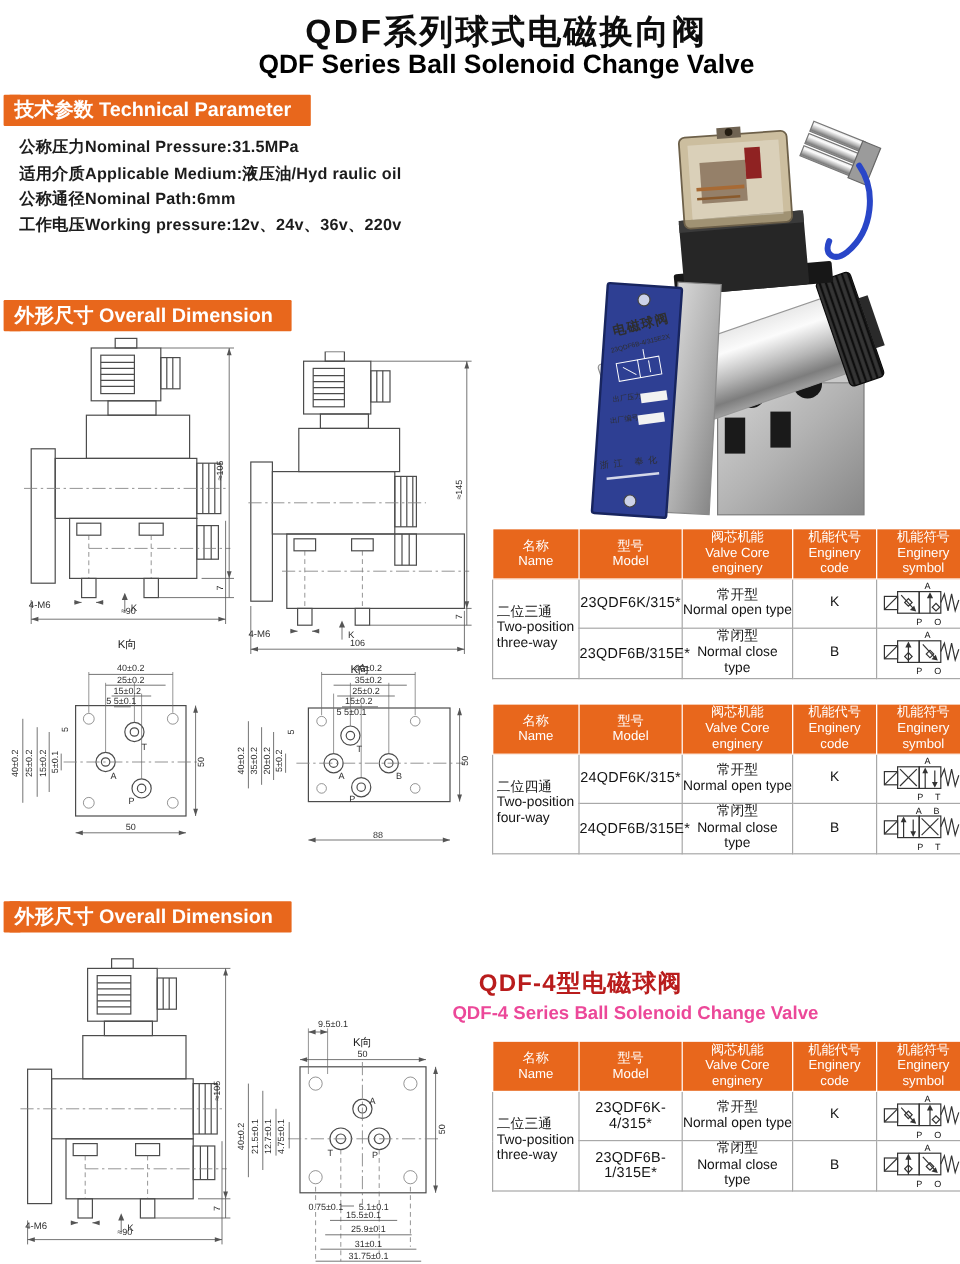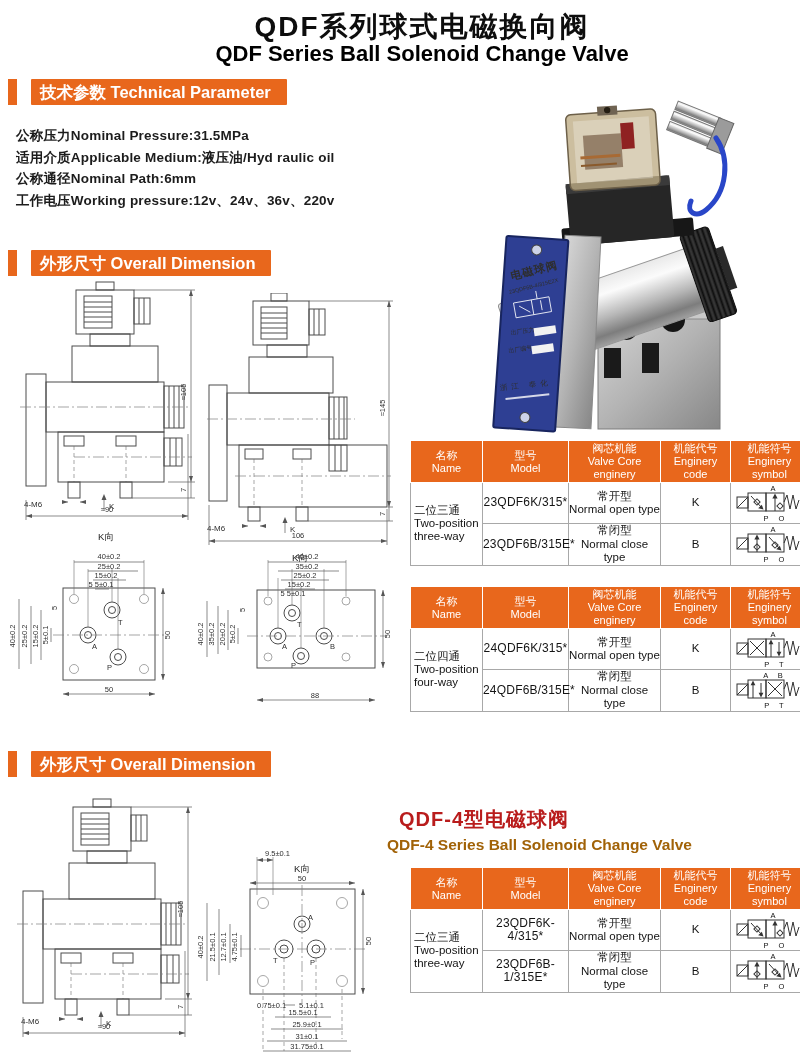--- a/index.html
+++ b/index.html
@@ -2,37 +2,37 @@
 <html><head>
 <meta charset="utf-8">
 <style>
   html,body{margin:0;padding:0;background:#fff;}
   #page{position:relative;width:800px;height:1053px;background:#fff;overflow:hidden;
         font-family:"Liberation Sans",sans-serif;color:#111;padding-left:44px;}
   .title-zh{position:absolute;top:8px;left:0;width:100%;text-align:center;
         font-size:28px;font-weight:bold;letter-spacing:2px;color:#0d0d0d;}
   .title-en{position:absolute;top:41px;left:0;width:100%;text-align:center;
         font-size:22px;font-weight:600;color:#000000;}
-  .banner{position:absolute;left:31px;background:#E8671C;color:#fff;font-size:16.5px;
+  .banner{position:absolute;left:3px;background:#E8671C;color:#fff;font-size:16.5px;
         font-weight:bold;height:26px;line-height:26px;padding:0 16px 0 9px;border-radius:1px;}
   .banner-bar{position:absolute;left:8px;width:9px;height:26px;background:#E8671C;}
-  .params{position:absolute;left:16px;top:112px;font-size:13.5px;font-weight:600;color:#1c1c1c;margin-top:13px;}
+  .params{position:absolute;left:16px;top:112px;font-size:13.5px;font-weight:600;color:#1c1c1c;}
   .params div{height:21.5px;line-height:21.5px;letter-spacing:0.2px;}
   .abs{position:absolute;}
   
   table.spec{position:absolute;left:398px;width:398px;border-collapse:collapse;table-layout:fixed;margin-left:12px;}
   table.spec th{background:#E8671C;color:#fff;font-weight:normal;font-size:11px;line-height:13px;
         border:1.5px solid #fff;padding:1px 0;}
   table.spec td{border:1px solid #a8a8a8;font-size:11.5px;color:#141414;text-align:center;
         padding:0;line-height:13.5px;background:#fff;}
   table.spec td.name{ text-align:left;padding-left:3px;font-size:11.5px;line-height:13px;}
   table.spec td.model{font-size:12px;letter-spacing:0.2px;}
   table.spec tr.r{height:38px;}
   .qdf4-zh{position:absolute;left:399px;top:806px;font-size:20px;font-weight:bold;color:#b91c1c;letter-spacing:1px;}
-  .qdf4-en{position:absolute;left:387px;top:836px;font-size:15.5px;font-weight:600;color:#a16207;}
+  .qdf4-en{position:absolute;left:377px;top:836px;font-size:15.5px;font-weight:600;color:#ec4899;}
   
   svg .ln{stroke:#4c4c4c;fill:none;stroke-width:1;}
   svg .thin{stroke:#6b6b6b;stroke-width:0.6;}
   svg .dash{stroke-dasharray:4 3;}
   svg .cl{stroke:#808080;fill:none;stroke-width:0.7;stroke-dasharray:11 3 2 3;}
   svg .dim{stroke:#5a5a5a;fill:none;stroke-width:0.7;}
   svg text{stroke:none;fill:#2e2e2e;font-family:"Liberation Sans",sans-serif;font-size:7.5px;}
   svg text.cap{font-size:9.5px;fill:#1d1d1d;}
   svg text.big{font-size:8px;}
   svg .ar{fill:#555;stroke:none;}

